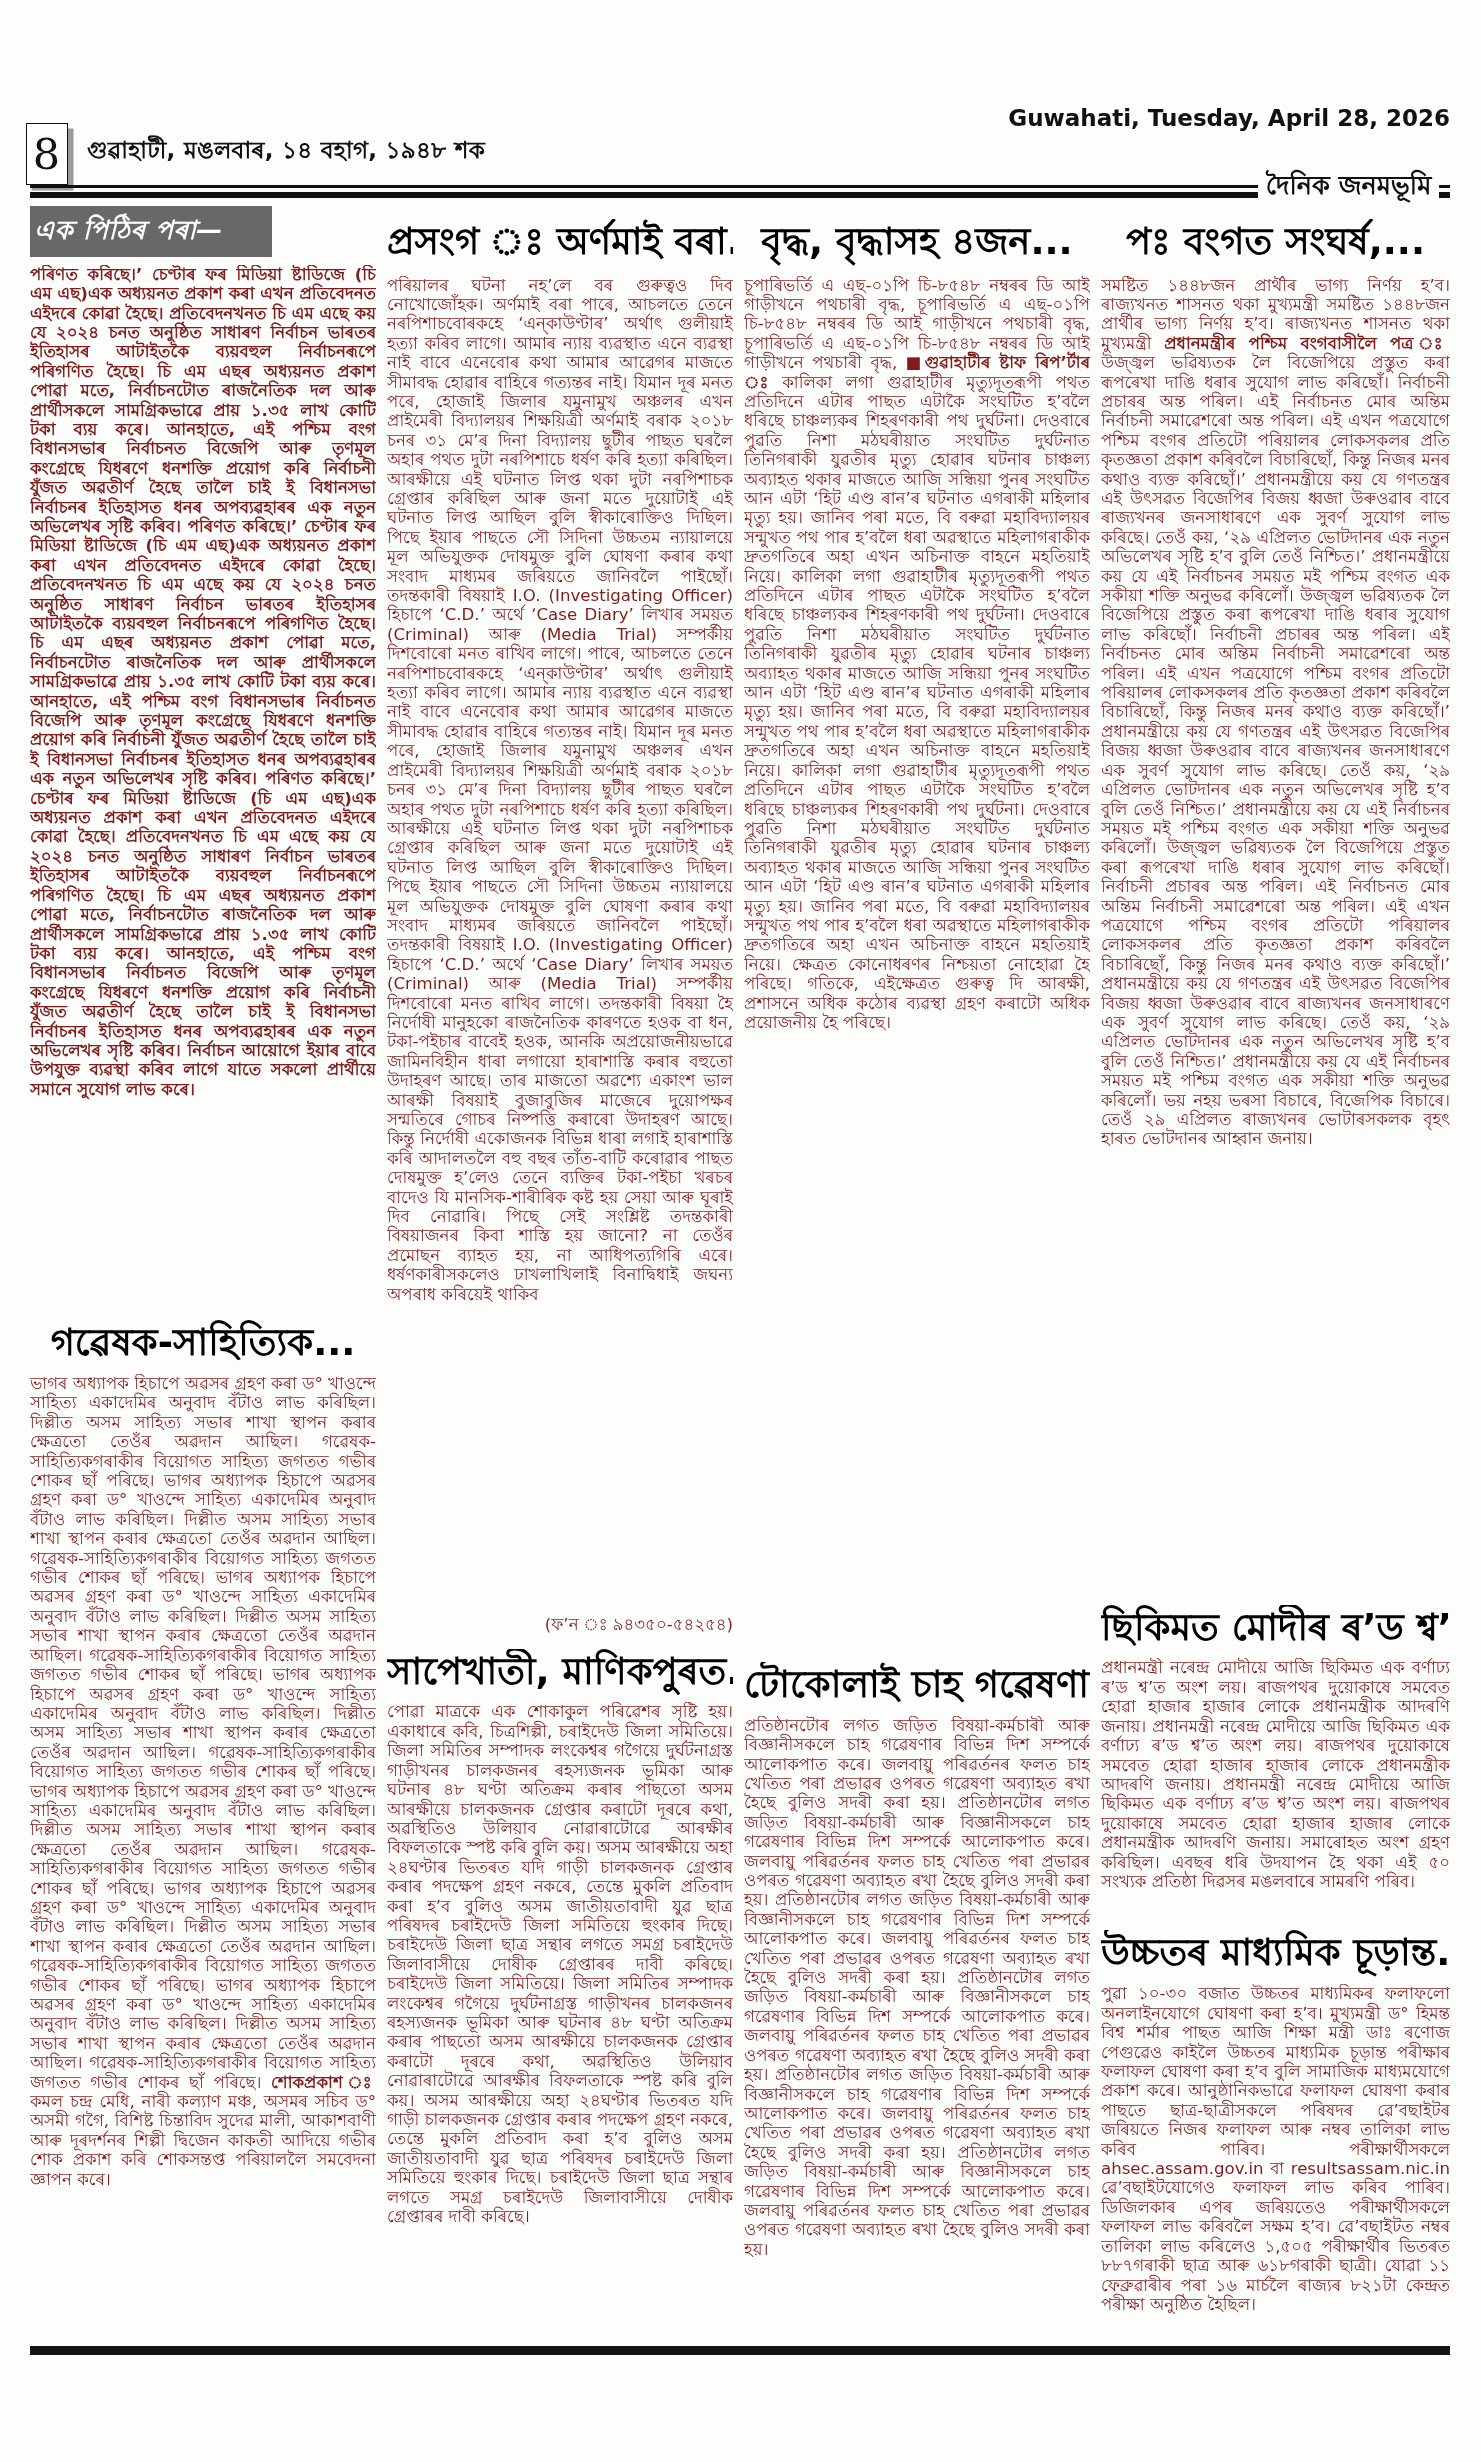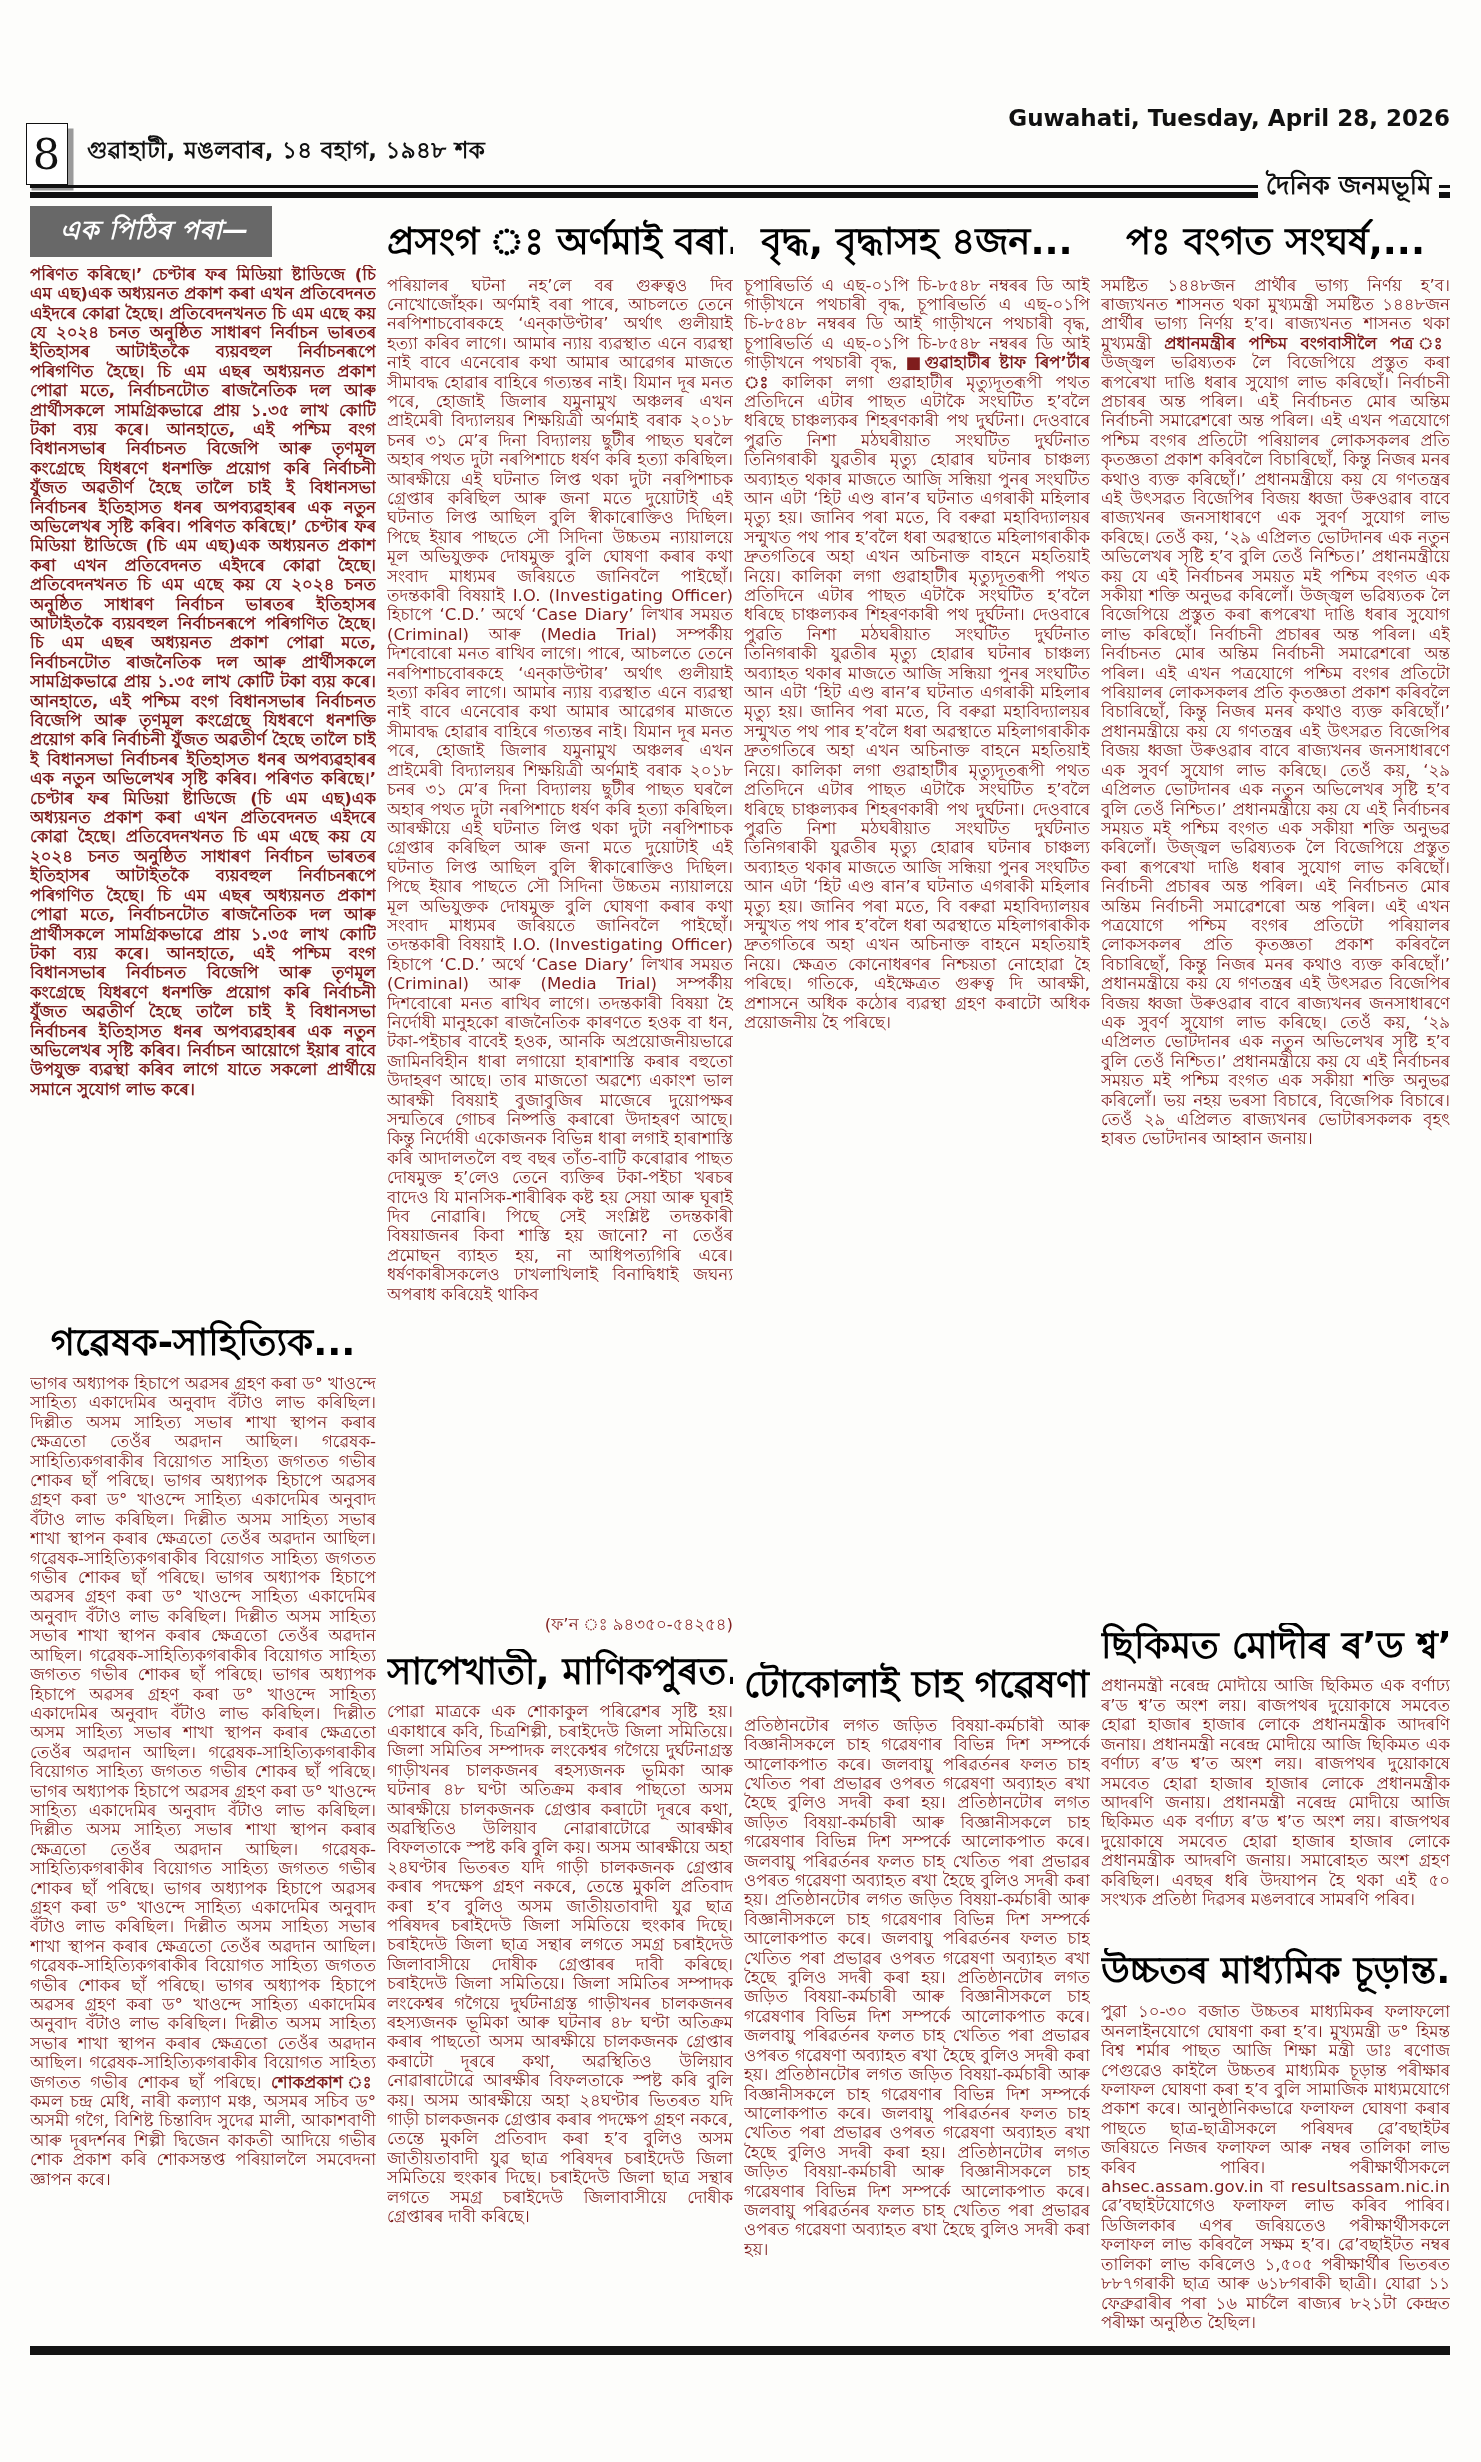--- a/index.html
+++ b/index.html
@@ -30,21 +30,21 @@
     font-size:25.5px;font-weight:bold;color:#111;white-space:nowrap;
   }
   
   .col{position:absolute;top:206px;}
   .col1{left:30px;width:346px;}
   .col2{left:387px;width:346px;}
   .col3{left:744px;width:346px;}
   .col4{left:1101px;width:349px;}
   .cont-box{
     width:242px;height:51px;background:#686868;color:#fff;
-    display:flex;align-items:center;padding-left:30px;box-sizing:border-box;
+    display:flex;align-items:center;padding-left:4px;box-sizing:border-box;
     font-size:26px;font-weight:bold;font-style:italic;letter-spacing:0.6px;
   }
   .headline{
     text-align:center;font-weight:bold;color:#000;font-size:37px;line-height:1.25;
     margin:0;white-space:nowrap;overflow:hidden;
   }
   .body{
     font-size:16.6px;line-height:19.4px;text-align:justify;color:#7f1d1d;
     overflow:hidden;word-break:break-word;
   }
@@ -117,21 +117,21 @@
   </div>
 
   <div class="col col4">
     <h2 class="headline" style="margin-top:13.3px;">পঃ বংগত সংঘৰ্ষ,...</h2>
     <div class="body" style="height:1317px;margin-top:10px;">
       <span class="sp">সমষ্টিত ১৪৪৮জন প্ৰাৰ্থীৰ ভাগ্য নিৰ্ণয় হ’ব। ৰাজ্যখনত শাসনত থকা মুখ্যমন্ত্ৰী সমষ্টিত ১৪৪৮জন প্ৰাৰ্থীৰ ভাগ্য নিৰ্ণয় হ’ব। ৰাজ্যখনত শাসনত থকা মুখ্যমন্ত্ৰী </span>
       <span class="b sp">প্ৰধানমন্ত্ৰীৰ পশ্চিম বংগবাসীলৈ পত্ৰ ঃ  </span>
       <span class="sp">উজ্জ্বল ভৱিষ্যতক লৈ বিজেপিয়ে প্ৰস্তুত কৰা ৰূপৰেখা দাঙি ধৰাৰ সুযোগ লাভ কৰিছোঁ। নিৰ্বাচনী প্ৰচাৰৰ অন্ত পৰিল। এই নিৰ্বাচনত মোৰ অন্তিম নিৰ্বাচনী সমাৱেশৰো অন্ত পৰিল। এই এখন পত্ৰযোগে পশ্চিম বংগৰ প্ৰতিটো পৰিয়ালৰ লোকসকলৰ প্ৰতি কৃতজ্ঞতা প্ৰকাশ কৰিবলৈ বিচাৰিছোঁ, কিন্তু নিজৰ মনৰ কথাও ব্যক্ত কৰিছোঁ।’ প্ৰধানমন্ত্ৰীয়ে কয় যে গণতন্ত্ৰৰ এই উৎসৱত বিজেপিৰ বিজয় ধ্বজা উৰুওৱাৰ বাবে ৰাজ্যখনৰ জনসাধাৰণে এক সুবৰ্ণ সুযোগ লাভ কৰিছে। তেওঁ কয়, ‘২৯ এপ্ৰিলত ভোটদানৰ এক নতুন অভিলেখৰ সৃষ্টি হ’ব বুলি তেওঁ নিশ্চিত।’ প্ৰধানমন্ত্ৰীয়ে কয় যে এই নিৰ্বাচনৰ সময়ত মই পশ্চিম বংগত এক সকীয়া শক্তি অনুভৱ কৰিলোঁ। উজ্জ্বল ভৱিষ্যতক লৈ বিজেপিয়ে প্ৰস্তুত কৰা ৰূপৰেখা দাঙি ধৰাৰ সুযোগ লাভ কৰিছোঁ। নিৰ্বাচনী প্ৰচাৰৰ অন্ত পৰিল। এই নিৰ্বাচনত মোৰ অন্তিম নিৰ্বাচনী সমাৱেশৰো অন্ত পৰিল। এই এখন পত্ৰযোগে পশ্চিম বংগৰ প্ৰতিটো পৰিয়ালৰ লোকসকলৰ প্ৰতি কৃতজ্ঞতা প্ৰকাশ কৰিবলৈ বিচাৰিছোঁ, কিন্তু নিজৰ মনৰ কথাও ব্যক্ত কৰিছোঁ।’ প্ৰধানমন্ত্ৰীয়ে কয় যে গণতন্ত্ৰৰ এই উৎসৱত বিজেপিৰ বিজয় ধ্বজা উৰুওৱাৰ বাবে ৰাজ্যখনৰ জনসাধাৰণে এক সুবৰ্ণ সুযোগ লাভ কৰিছে। তেওঁ কয়, ‘২৯ এপ্ৰিলত ভোটদানৰ এক নতুন অভিলেখৰ সৃষ্টি হ’ব বুলি তেওঁ নিশ্চিত।’ প্ৰধানমন্ত্ৰীয়ে কয় যে এই নিৰ্বাচনৰ সময়ত মই পশ্চিম বংগত এক সকীয়া শক্তি অনুভৱ কৰিলোঁ। উজ্জ্বল ভৱিষ্যতক লৈ বিজেপিয়ে প্ৰস্তুত কৰা ৰূপৰেখা দাঙি ধৰাৰ সুযোগ লাভ কৰিছোঁ। নিৰ্বাচনী প্ৰচাৰৰ অন্ত পৰিল। এই নিৰ্বাচনত মোৰ অন্তিম নিৰ্বাচনী সমাৱেশৰো অন্ত পৰিল। এই এখন পত্ৰযোগে পশ্চিম বংগৰ প্ৰতিটো পৰিয়ালৰ লোকসকলৰ প্ৰতি কৃতজ্ঞতা প্ৰকাশ কৰিবলৈ বিচাৰিছোঁ, কিন্তু নিজৰ মনৰ কথাও ব্যক্ত কৰিছোঁ।’ প্ৰধানমন্ত্ৰীয়ে কয় যে গণতন্ত্ৰৰ এই উৎসৱত বিজেপিৰ বিজয় ধ্বজা উৰুওৱাৰ বাবে ৰাজ্যখনৰ জনসাধাৰণে এক সুবৰ্ণ সুযোগ লাভ কৰিছে। তেওঁ কয়, ‘২৯ এপ্ৰিলত ভোটদানৰ এক নতুন অভিলেখৰ সৃষ্টি হ’ব বুলি তেওঁ নিশ্চিত।’ প্ৰধানমন্ত্ৰীয়ে কয় যে এই নিৰ্বাচনৰ সময়ত মই পশ্চিম বংগত এক সকীয়া শক্তি অনুভৱ কৰিলোঁ। </span>
       <span class="sp">ভয় নহয় ভৰসা বিচাৰে, বিজেপিক বিচাৰে। তেওঁ ২৯ এপ্ৰিলত ৰাজ্যখনৰ ভোটাৰসকলক বৃহৎ হাৰত ভোটদানৰ আহ্বান জনায়। </span>
     </div>
-    <h2 class="headline" style="margin-top:30px;">ছিকিমত মোদীৰ ৰ’ড শ্ব’</h2>
+    <h2 class="headline" style="margin-top:12px;">ছিকিমত মোদীৰ ৰ’ড শ্ব’</h2>
     <div class="body" style="height:260px;margin-top:7.7px;">
       <span class="sp">প্ৰধানমন্ত্ৰী নৰেন্দ্ৰ মোদীয়ে আজি ছিকিমত এক বৰ্ণাঢ্য ৰ’ড শ্ব’ত অংশ লয়। ৰাজপথৰ দুয়োকাষে সমবেত হোৱা হাজাৰ হাজাৰ লোকে প্ৰধানমন্ত্ৰীক আদৰণি জনায়। প্ৰধানমন্ত্ৰী নৰেন্দ্ৰ মোদীয়ে আজি ছিকিমত এক বৰ্ণাঢ্য ৰ’ড শ্ব’ত অংশ লয়। ৰাজপথৰ দুয়োকাষে সমবেত হোৱা হাজাৰ হাজাৰ লোকে প্ৰধানমন্ত্ৰীক আদৰণি জনায়। প্ৰধানমন্ত্ৰী নৰেন্দ্ৰ মোদীয়ে আজি ছিকিমত এক বৰ্ণাঢ্য ৰ’ড শ্ব’ত অংশ লয়। ৰাজপথৰ দুয়োকাষে সমবেত হোৱা হাজাৰ হাজাৰ লোকে প্ৰধানমন্ত্ৰীক আদৰণি জনায়। </span>
       <span class="sp">সমাৰোহত অংশ গ্ৰহণ কৰিছিল। এবছৰ ধৰি উদযাপন হৈ থকা এই ৫০ সংখ্যক প্ৰতিষ্ঠা দিৱসৰ মঙলবাৰে সামৰণি পৰিব। </span>
     </div>
     <h2 class="headline" style="margin-top:12px;">উচ্চতৰ মাধ্যমিক চূড়ান্ত...</h2>
     <div class="body" style="height:332px;margin-top:7.7px;">
       <span class="sp">পুৱা ১০-৩০ বজাত উচ্চতৰ মাধ্যমিকৰ ফলাফলো অনলাইনযোগে ঘোষণা কৰা হ’ব। মুখ্যমন্ত্ৰী ড° হিমন্ত বিশ্ব শৰ্মাৰ পাছত আজি শিক্ষা মন্ত্ৰী ডাঃ ৰণোজ পেগুৱেও কাইলৈ উচ্চতৰ মাধ্যমিক চূড়ান্ত পৰীক্ষাৰ ফলাফল ঘোষণা কৰা হ’ব বুলি সামাজিক মাধ্যমযোগে প্ৰকাশ কৰে। আনুষ্ঠানিকভাৱে ফলাফল ঘোষণা কৰাৰ পাছতে ছাত্ৰ-ছাত্ৰীসকলে পৰিষদৰ ৱে’বছাইটৰ জৰিয়তে নিজৰ ফলাফল আৰু নম্বৰ তালিকা লাভ কৰিব পাৰিব। পৰীক্ষাৰ্থীসকলে ahsec.assam.gov.in বা resultsassam.nic.in ৱে’বছাইটযোগেও ফলাফল লাভ কৰিব পাৰিব। ডিজিলকাৰ এপৰ জৰিয়তেও পৰীক্ষাৰ্থীসকলে ফলাফল লাভ কৰিবলৈ সক্ষম হ’ব। ৱে’বছাইটত নম্বৰ তালিকা লাভ কৰিলেও </span>
       <span class="sp">১,৫০৫ পৰীক্ষাৰ্থীৰ ভিতৰত ৮৮৭গৰাকী ছাত্ৰ আৰু ৬১৮গৰাকী ছাত্ৰী। যোৱা ১১ ফেব্ৰুৱাৰীৰ পৰা ১৬ মাৰ্চলৈ ৰাজ্যৰ ৮২১টা কেন্দ্ৰত পৰীক্ষা অনুষ্ঠিত হৈছিল। </span>
     </div>
   </div>

